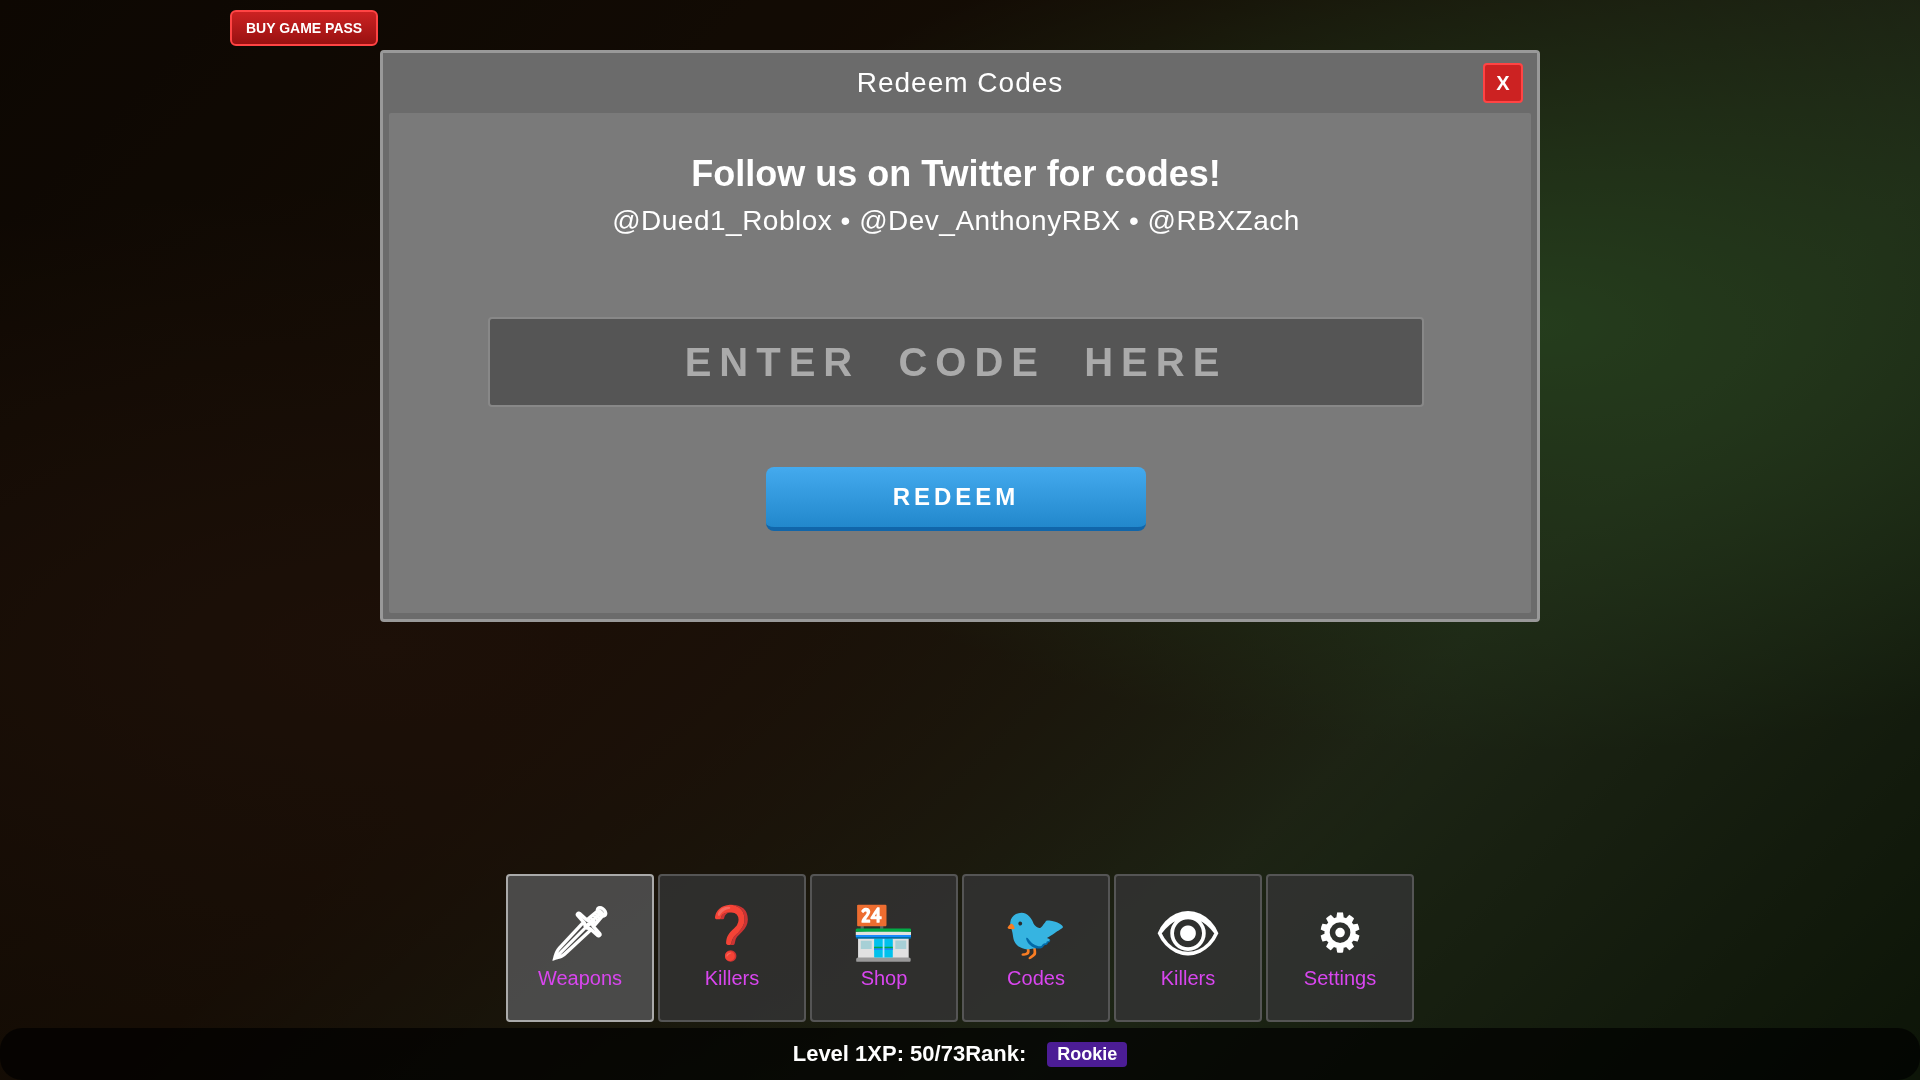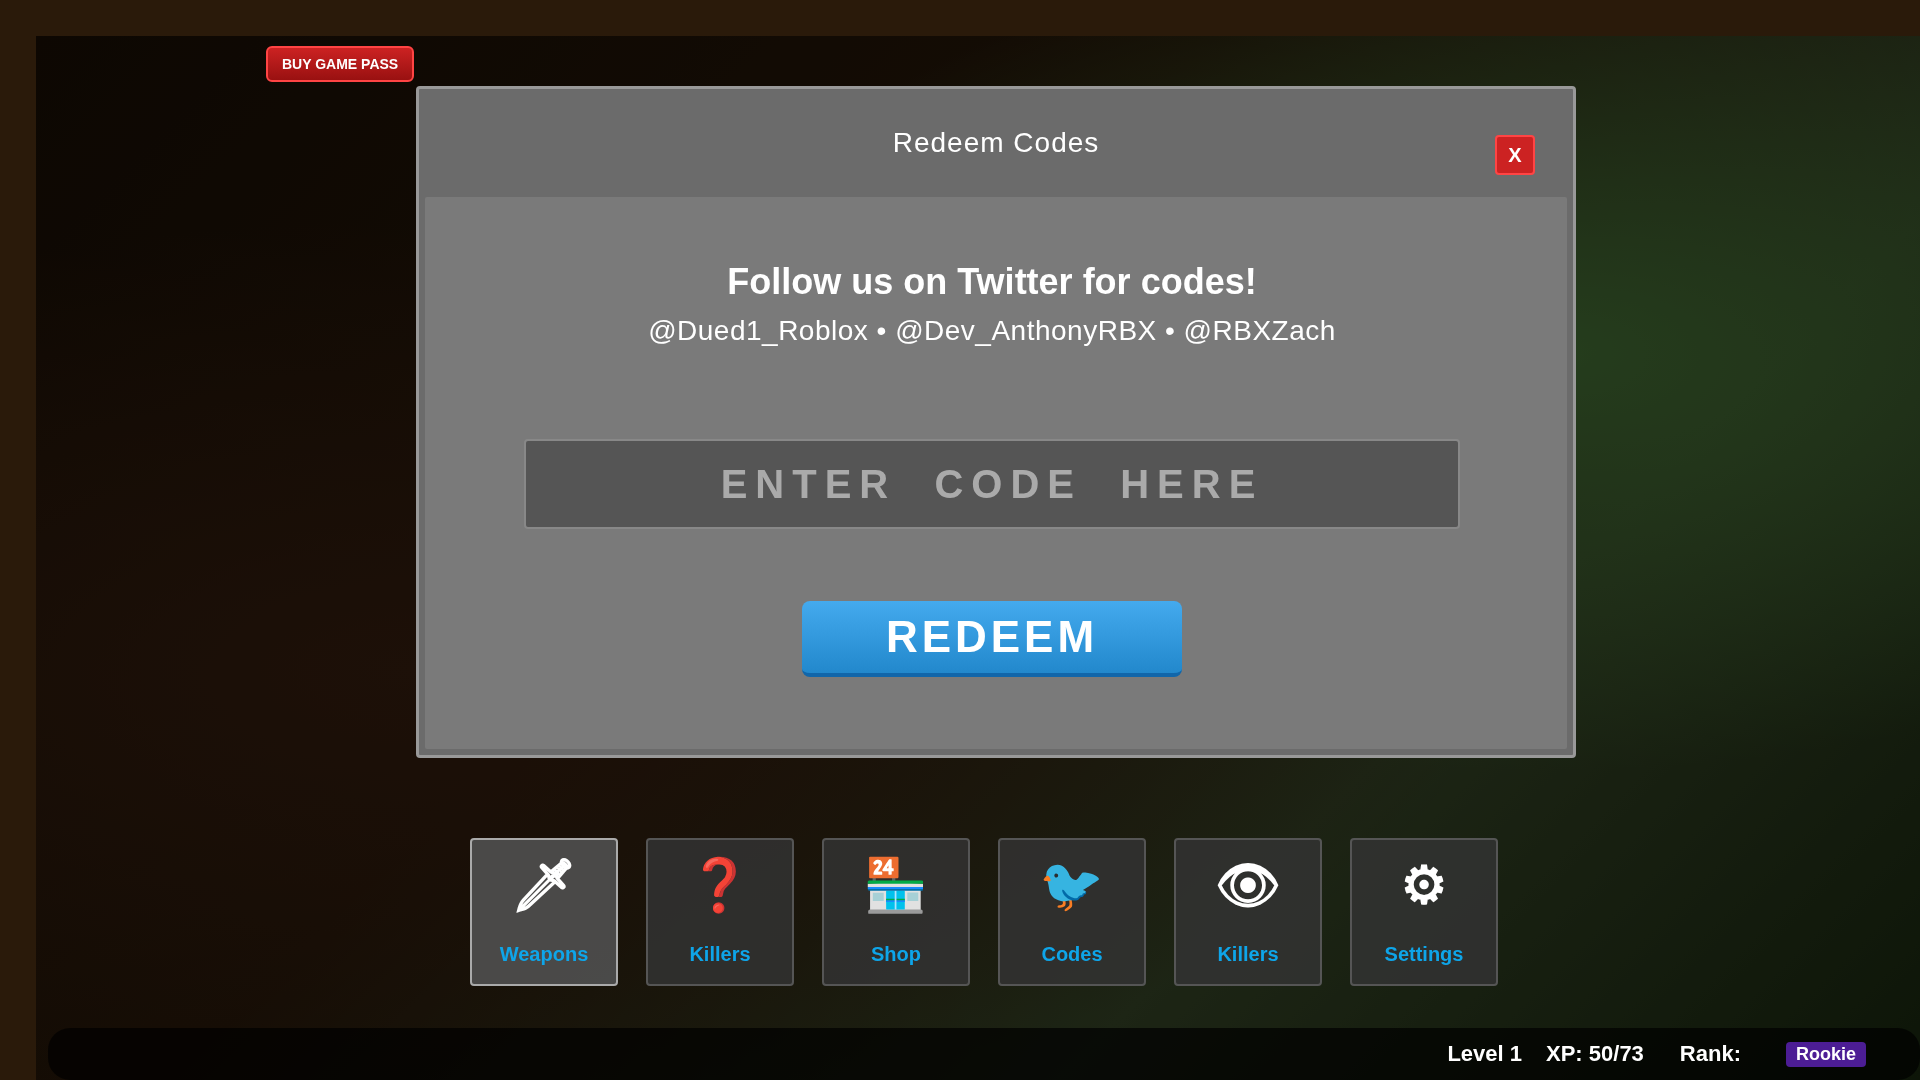--- a/index.html
+++ b/index.html
@@ -1,15 +1,15 @@
 <!DOCTYPE html>
 <html><head>
   <meta charset="utf-8">
   <style>
-    * { margin: 12px; padding: 0; box-sizing: border-box; }
+    * { margin: 0; padding: 0; box-sizing: border-box; }
 
     body {
       width: 1920px;
       height: 1080px;
       overflow: hidden;
       font-family: 'Arial', sans-serif;
       position: relative;
       background: #2a1a0a;
     }
 
@@ -142,24 +142,24 @@
     }
 
     .code-input::placeholder {
       color: #aaa;
       font-weight: bold;
       letter-spacing: 8px;
     }
 
     .redeem-btn {
       width: 380px;
-      height: 76px;
+      height: 64px;
       background: linear-gradient(to bottom, #44aaee, #2288cc);
       color: white;
-      font-size: 44px;
+      font-size: 24px;
       font-weight: bold;
       letter-spacing: 4px;
       border: none;
       border-radius: 8px;
       cursor: pointer;
       border-bottom: 4px solid #1166aa;
     }
 
     
     .bottom-hud {
@@ -201,30 +201,30 @@
       background: rgba(80, 80, 80, 0.9);
     }
 
     .hotbar-icon {
       font-size: 52px;
       line-height: 1;
     }
 
     .hotbar-label {
       font-size: 20px;
-      font-weight: bold;
-      color: #0ea5e9;
+      font-weight: normal;
+      color: #d946ef;
     }
 
     
     .status-bar {
       background: rgba(0,0,0,0.7);
       display: flex;
       align-items: center;
-      justify-content: flex-end;
+      justify-content: center;
       padding: 10px 30px;
       height: 52px;
       border-radius: 22px;
     }
 
     .status-text {
       color: white;
       font-size: 22px;
       font-weight: bold;
     }

